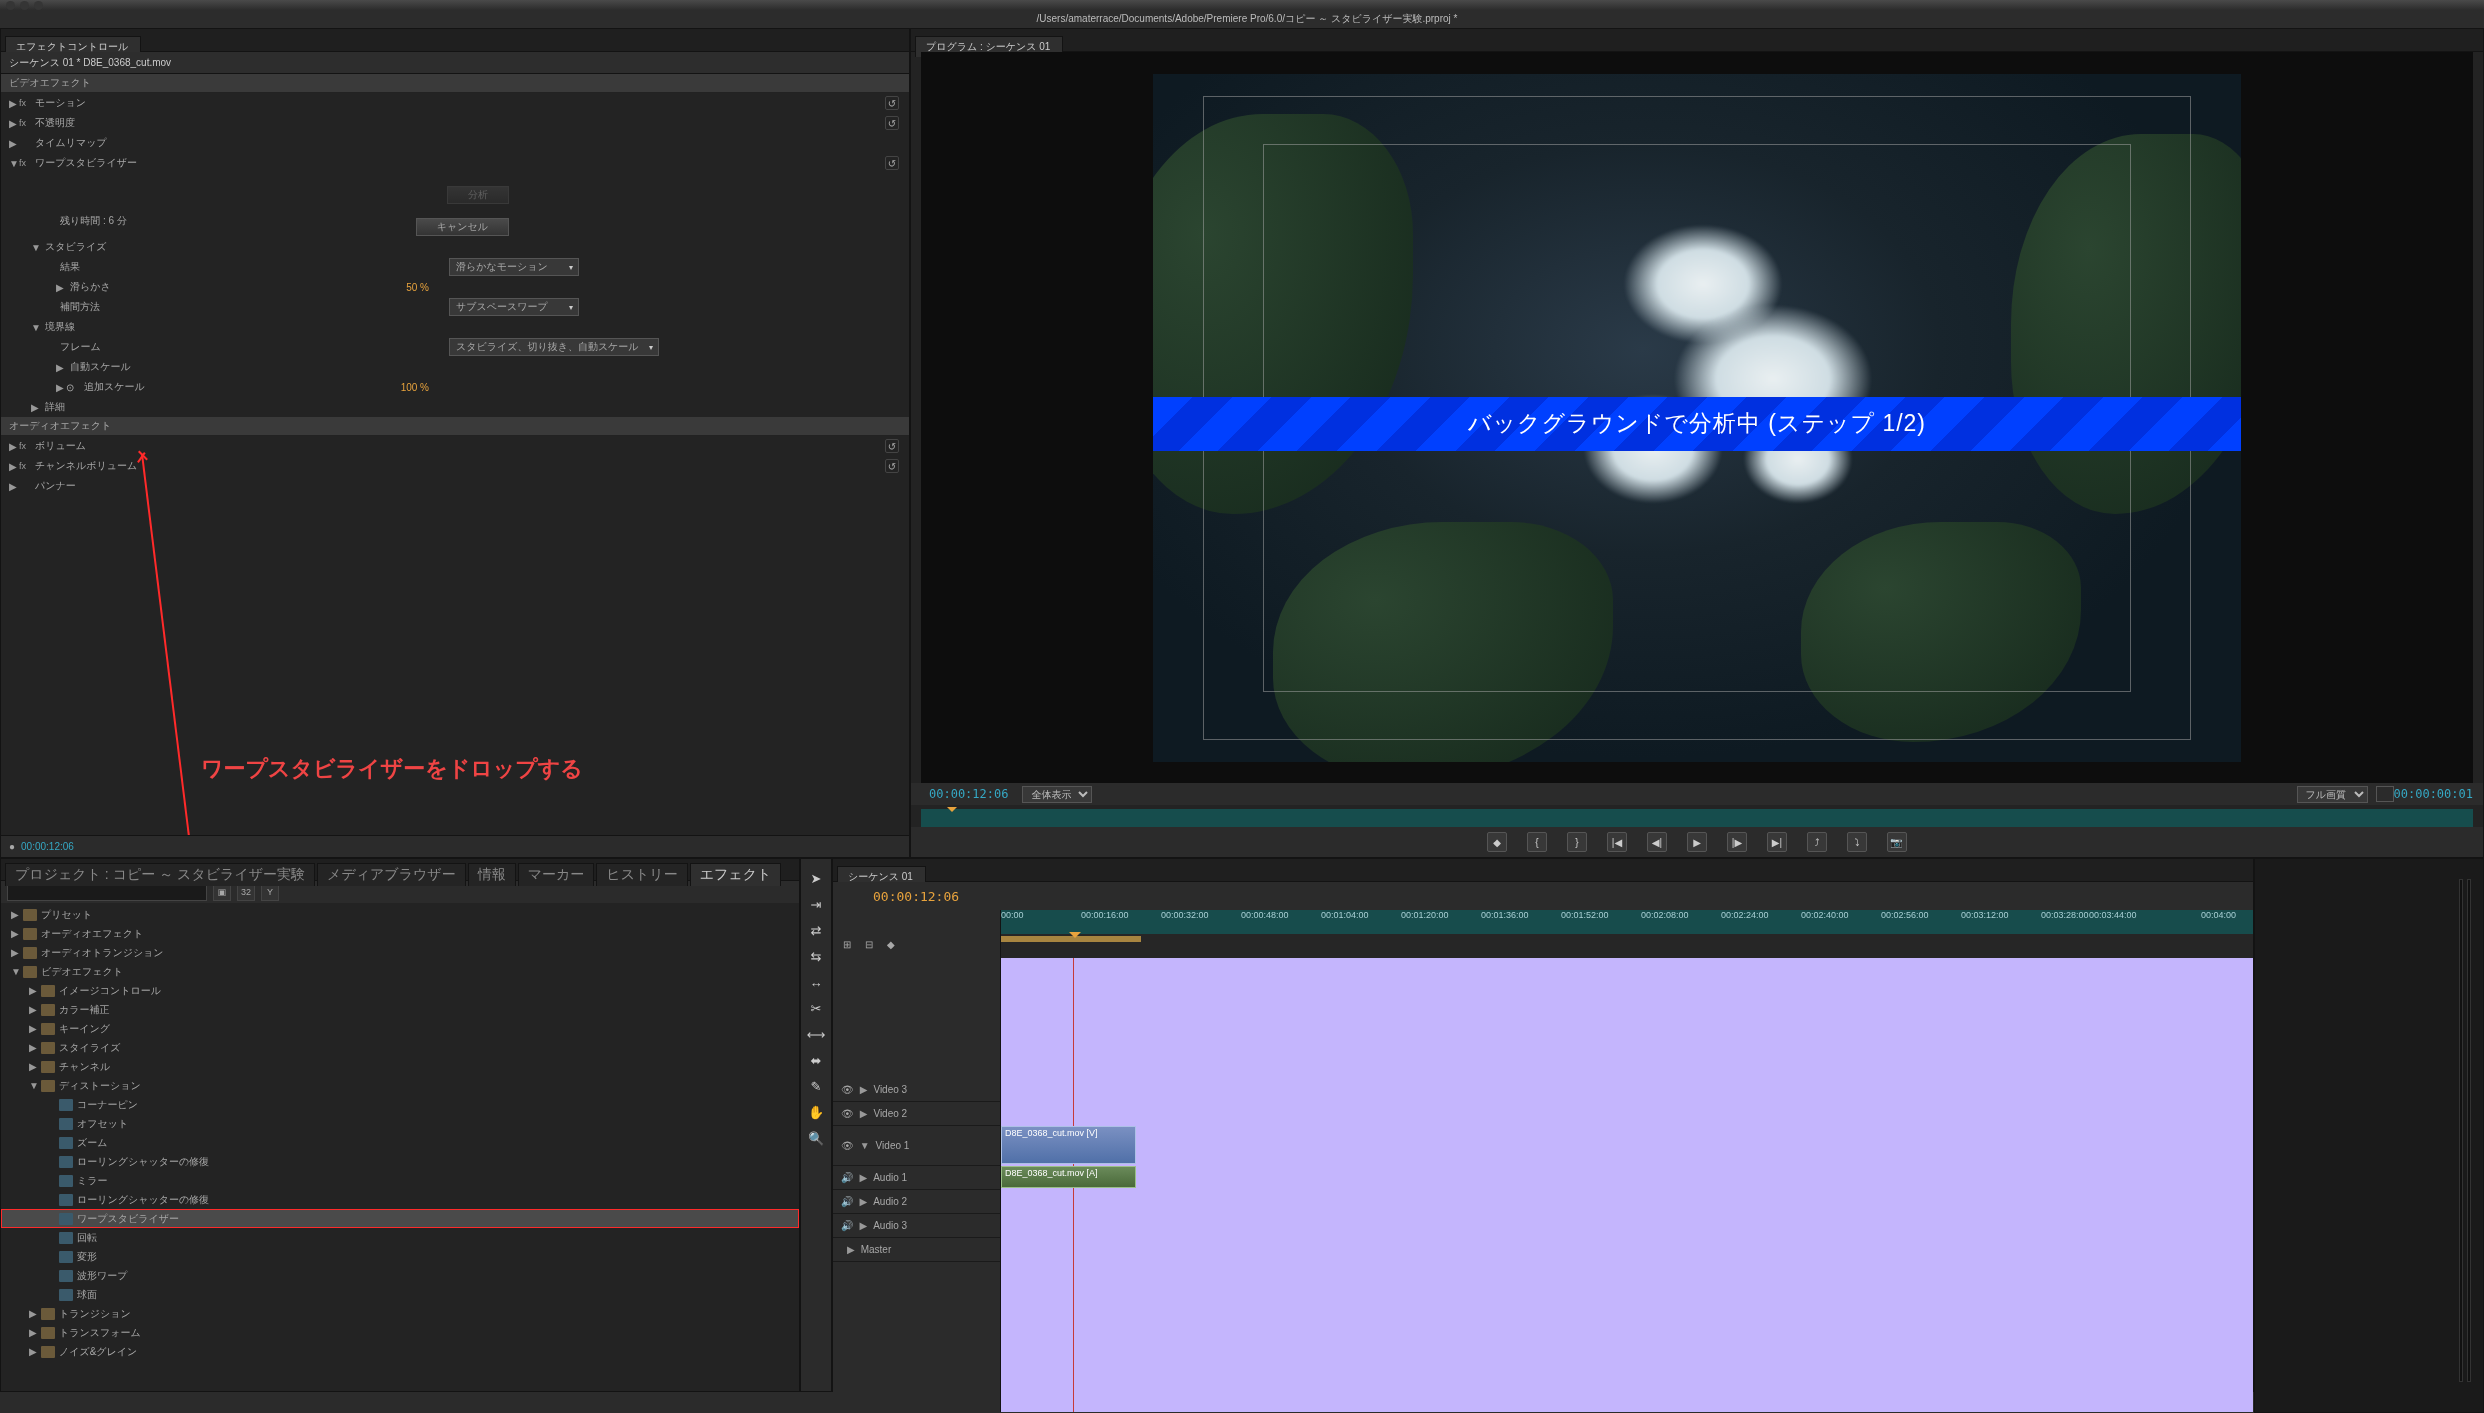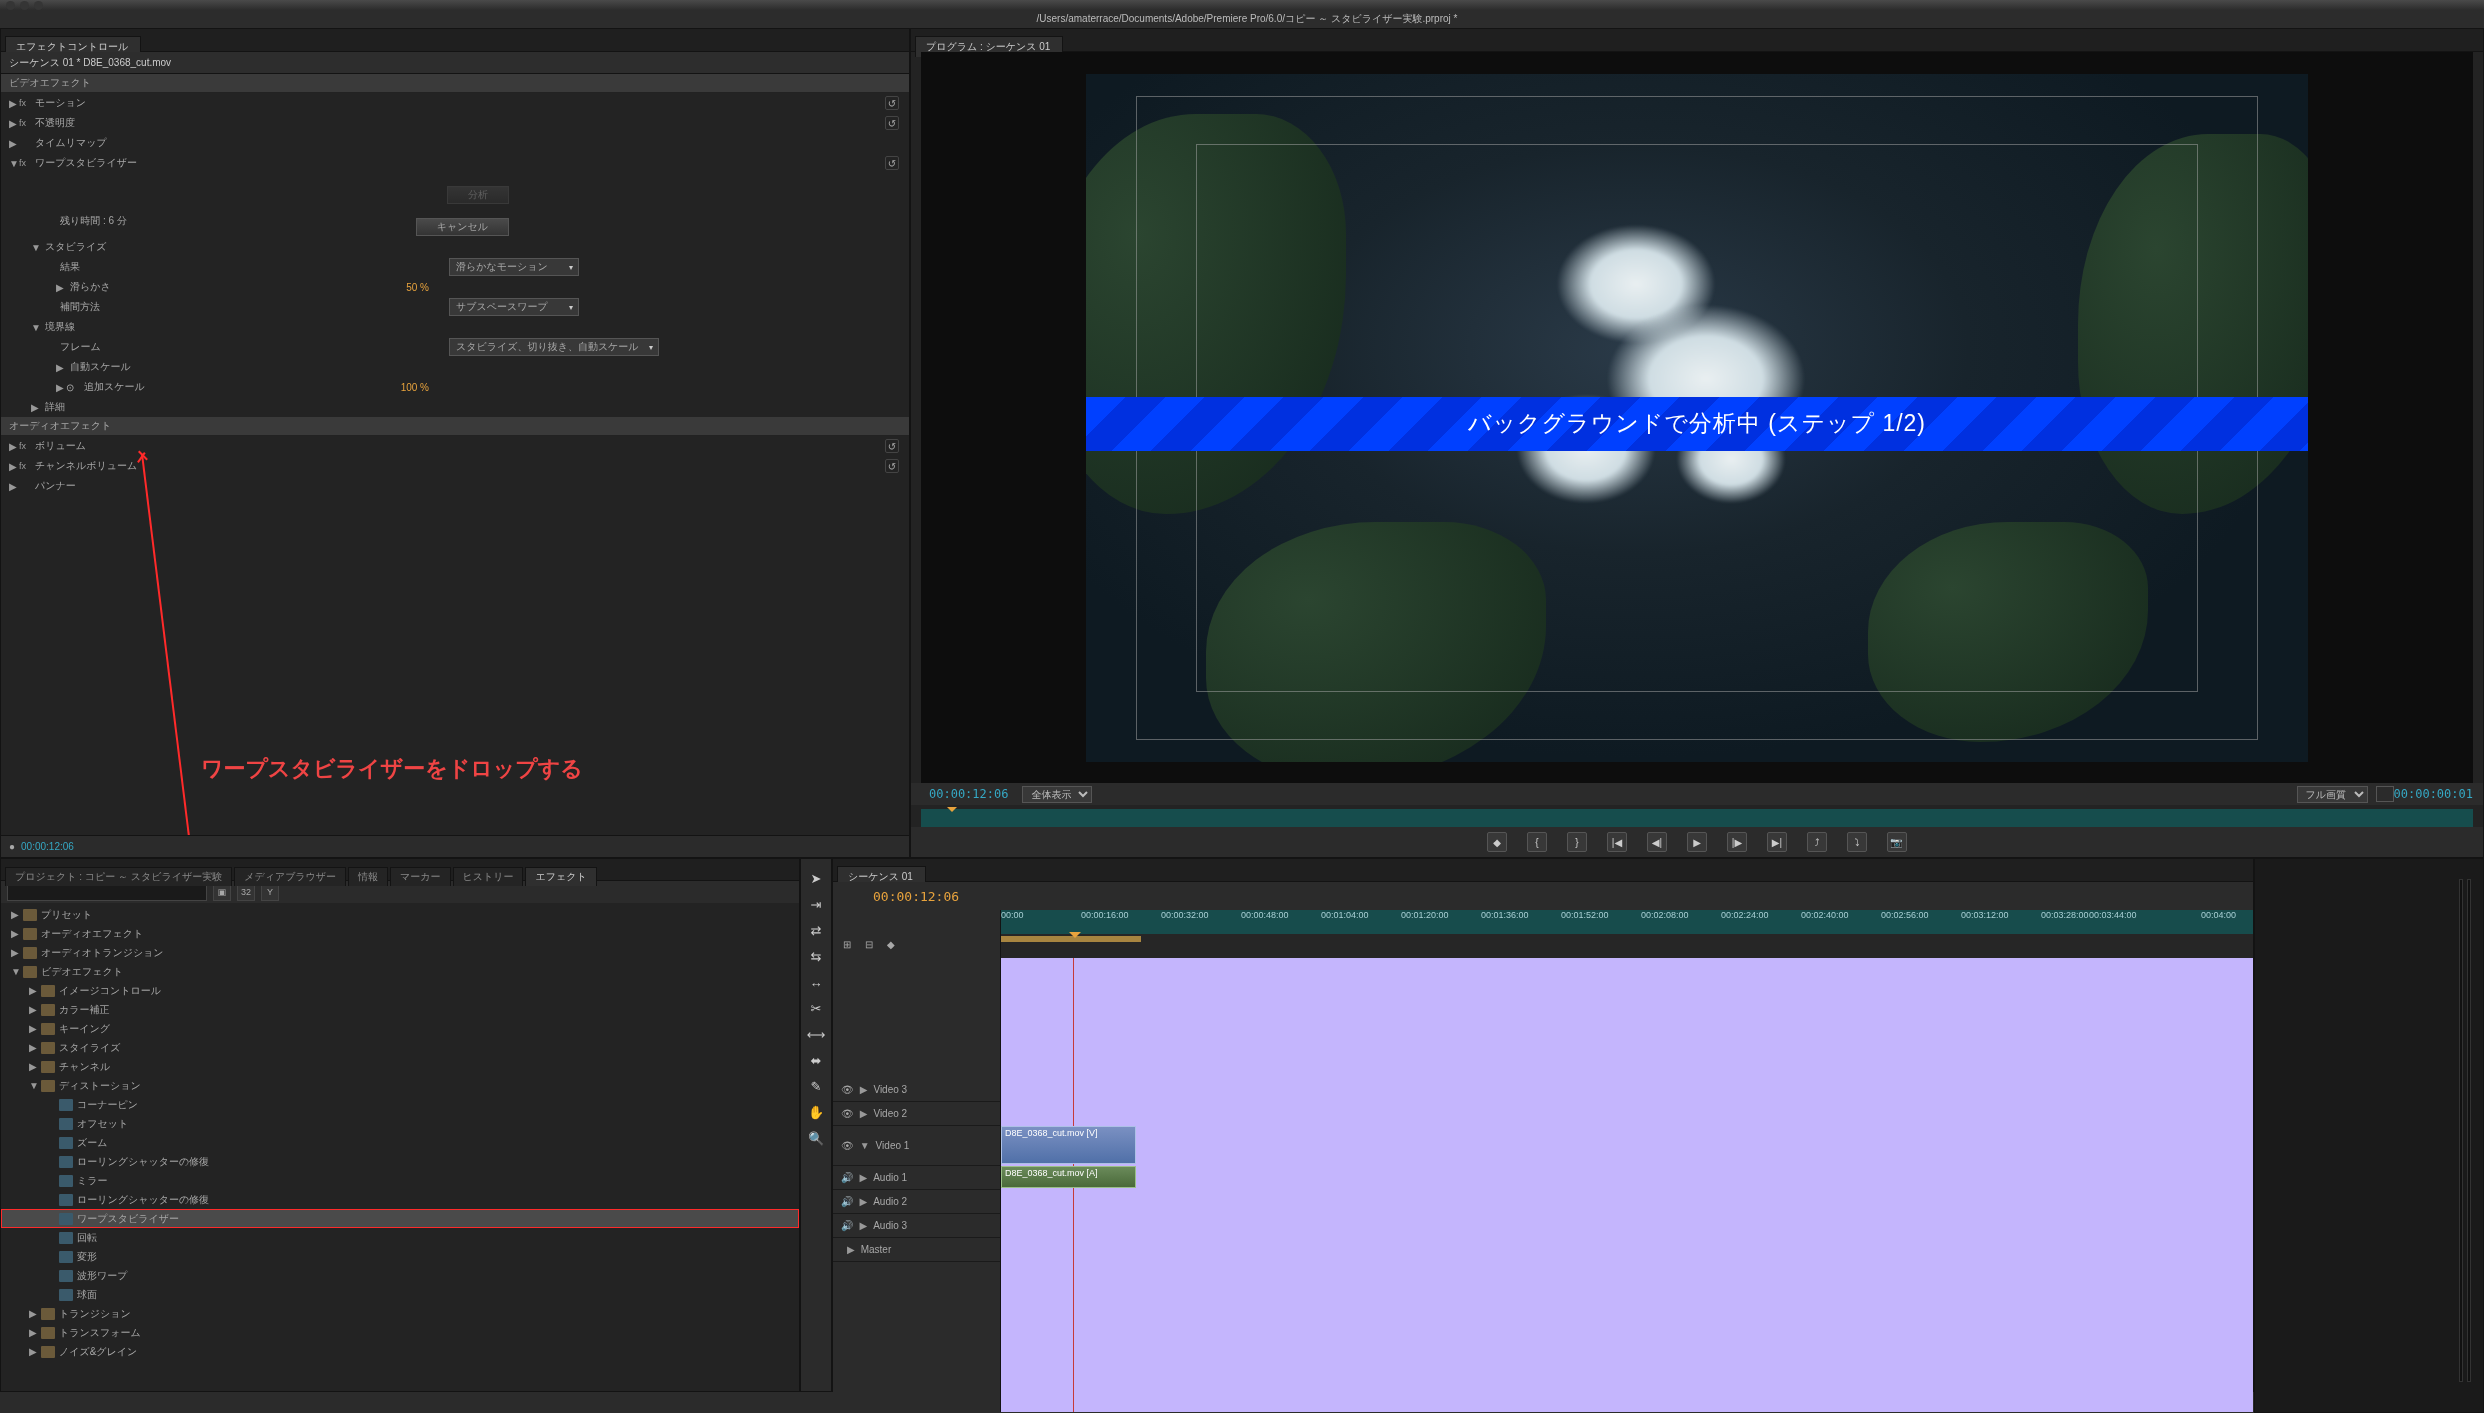--- a/index.html
+++ b/index.html
@@ -47,21 +47,21 @@
 .ec-footer .tc { color: #35a8c4; }
 
 
 .annotation-text { position: absolute; color: #ef4444; font-size: 22px; font-weight: bold; }
 .annotation-line { position: absolute; background: #ff2a2a; transform-origin: top left; }
 
 
 #program { flex: 1; }
 .monitor-body { display: flex; flex-direction: column; height: 100%; }
 .viewer { flex: 1; background: #0d0d0d; display: flex; align-items: center; justify-content: center; position: relative; margin: 0 10px; }
-.video-frame { width: 1222px; height: 688px; position: relative; background: radial-gradient(ellipse at 45% 40%, #2a3a48 0%, #18242c 35%, #0e1a22 70%); overflow: hidden; }
+.video-frame { width: 1088px; height: 688px; position: relative; background: radial-gradient(ellipse at 45% 40%, #2a3a48 0%, #18242c 35%, #0e1a22 70%); overflow: hidden; }
 .safe-outer { position: absolute; left: 50px; top: 22px; right: 50px; bottom: 22px; border: 1px solid #aaaaaa80; }
 .safe-inner { position: absolute; left: 110px; top: 70px; right: 110px; bottom: 70px; border: 1px solid #aaaaaa80; }
 .flower { position: absolute; width: 160px; height: 120px; background: radial-gradient(ellipse, #e9eff1 0%, #cfdde3 40%, transparent 70%); filter: blur(1px); }
 .leaf { position: absolute; background: radial-gradient(ellipse at 30% 30%, #2b4530, #14261a); border-radius: 50% 30% 60% 40%; }
 .banner { position: absolute; left: 0; right: 0; top: 47%; height: 54px; background: repeating-linear-gradient(135deg, #0040ff 0 28px, #0030e0 28px 56px); display: flex; align-items: center; justify-content: center; }
 .banner span { color: #fff; font-size: 23px; letter-spacing: 1px; }
 
 .monitor-status { height: 22px; display: flex; align-items: center; padding: 0 10px 0 18px; background: #2b2b2b; }
 .monitor-status .tc-left { color: #35a8c4; font-family: monospace; font-size: 12px; }
 .monitor-status select { margin-left: 14px; background: #383838; border: 1px solid #555; color: #bbb; font-size: 10px; padding: 1px 4px; }
@@ -73,21 +73,21 @@
 
 
 #project { width: 800px; }
 #toolbar { width: 32px; background: #2b2b2b; border: 1px solid #131313; display: flex; flex-direction: column; align-items: center; gap: 4px; padding-top: 8px; }
 .tool { width: 22px; height: 22px; display: flex; align-items: center; justify-content: center; color: #ccc; font-size: 13px; }
 #timeline { flex: 1; }
 #audio-meters { width: 230px; background: #1a1a1a; border: 1px solid #131313; position: relative; }
 
 
 .project-tabs { display: flex; height: 22px; background: #1f1f1f; border-bottom: 1px solid #131313; align-items: flex-end; padding-left: 4px; }
-.project-tabs .tab { font-size: 10px; padding: 2px 9px; }
+.project-tabs .tab { font-size: 14px; padding: 2px 9px; }
 
 .project-search { height: 22px; display: flex; align-items: center; padding: 0 6px; background: #2b2b2b; }
 .project-search input { flex: 0 0 200px; background: #1a1a1a; border: 1px solid #444; color: #ccc; font-size: 10px; padding: 2px 4px; }
 .project-search .icon-btn { width: 18px; height: 18px; margin-left: 6px; display: flex; align-items: center; justify-content: center; border: 1px solid #444; background: #333; font-size: 9px; }
 
 .effects-tree { overflow: auto; height: calc(100% - 68px); padding: 2px 0 4px; position: relative; }
 .tree-row { display: flex; align-items: center; padding: 1px 6px 1px 10px; height: 19px; }
 .tree-row.selected { background: #4a4a4a; outline: 1px solid #ff2a2a; outline-offset: -1px; }
 .tree-row .tw { width: 12px; color: #999; }
 .tree-row .ico { width: 14px; height: 12px; margin-right: 4px; background: #6b5a3a; border-radius: 1px; }

